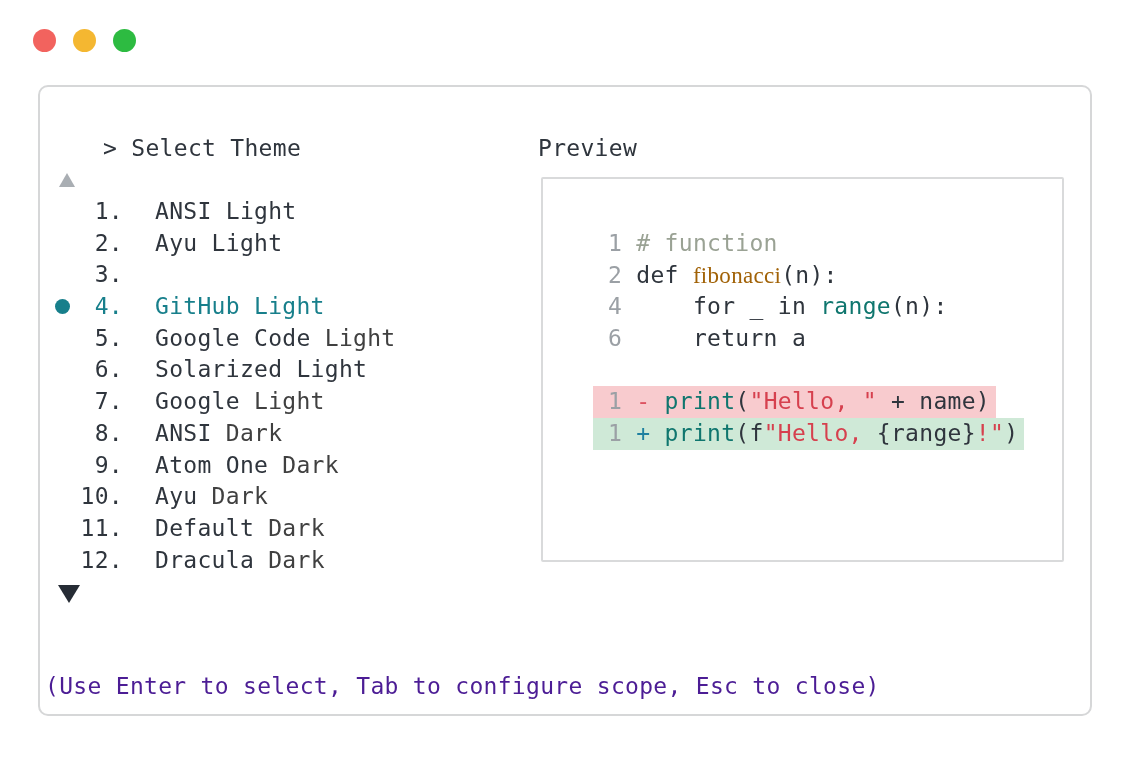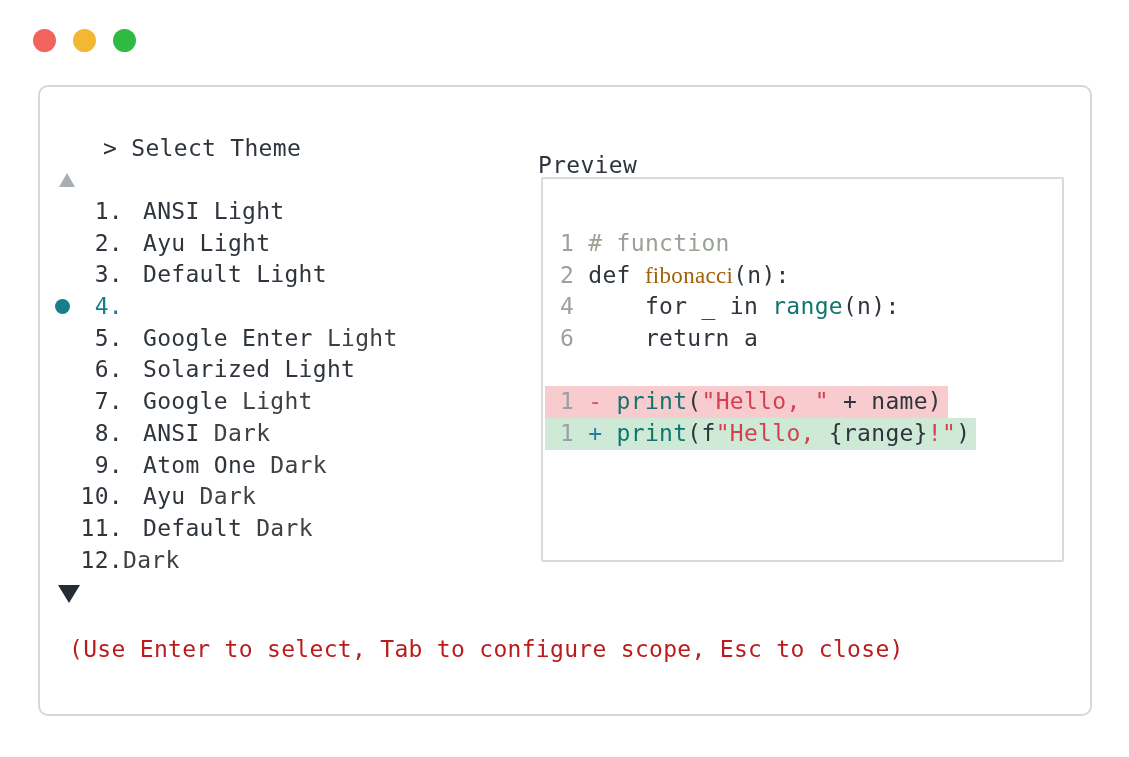--- a/index.html
+++ b/index.html
@@ -9,44 +9,44 @@
   
   .lights{position:absolute;left:33px;top:29px;display:flex;gap:17px;}
   .light{width:23px;height:23px;border-radius:50%;display:inline-block;}
 
   
   .panel{position:absolute;left:38px;top:85px;width:1054px;height:631px;
          box-sizing:border-box;border:2px solid #d6d7d8;border-radius:10px;
          font-size:23px;letter-spacing:0.3px;color:#2f353d;background:#fff;}
 
   .prompt{position:absolute;left:18px;top:45px;line-height:32px;white-space:pre;margin-left:45px;}
-  .preview-label{position:absolute;left:498px;top:45px;line-height:32px;margin-top:17px;}
+  .preview-label{position:absolute;left:498px;top:45px;line-height:32px;}
 
   .arrow-up{position:absolute;left:19px;top:86px;width:0;height:0;
             border-left:8px solid transparent;border-right:8px solid transparent;
             border-bottom:14px solid #a9aeb3;}
   .arrow-down{position:absolute;left:18px;top:498px;width:0;height:0;
               border-left:11px solid transparent;border-right:11px solid transparent;
               border-top:18px solid #262c35;}
 
   .theme-list{position:absolute;left:4px;top:109px;}
   .theme-row{display:flex;height:31.7px;line-height:31.7px;cursor:pointer;}
   .theme-row span{white-space:pre;}
   .marker{width:36px;position:relative;flex:none;}
   .bullet{position:absolute;left:11px;top:50%;margin-top:-7.5px;width:15px;height:15px;
           border-radius:50%;background:#177f8b;}
   .num{width:43px;flex:none;text-align:right;}
-  .name{margin-left:20px;}
+  .name{margin-left:32px;}
   .suffix{color:#404040;}
   .theme-row.selected .num,.theme-row.selected .name{color:#177f8b;}
 
-  .hint{position:absolute;left:5px;top:546px;line-height:32px;color:#b91c1c;white-space:pre;margin-left:24px;}
+  .hint{position:absolute;left:5px;top:583px;line-height:32px;color:#4c1d95;white-space:pre;}
 
   .preview-box{position:absolute;left:501px;top:90px;width:523px;height:385px;
-               box-sizing:border-box;border:2px solid #d9dadb;border-radius:2px;background:#fff;}
+               box-sizing:border-box;border:2px solid #d9dadb;border-radius:2px;background:#fff;padding-left:48px;}
   .preview-code{padding:49px 0 0 17px;}
   .code-line{height:31.7px;line-height:31.7px;white-space:pre;}
   .chunk{display:inline-block;height:31.7px;}
   .diff-del{background:#f8cbce;padding:0 6px 0 15px;margin-left:-15px;}
   .diff-add{background:#cfe9d7;padding:0 6px 0 15px;margin-left:-15px;}
 
   .ln{color:#9ba0a5;}
   .sg-t{color:#2f353d;}
   .sg-comment{color:#9aa294;}
   .sg-fn{color:#a16207;font-family:Liberation Serif, serif;}
@@ -77,30 +77,30 @@
         <span class="name">ANSI Light</span>
       </div>
       <div class="theme-row">
         <span class="marker"></span>
         <span class="num">2.</span>
         <span class="name">Ayu Light</span>
       </div>
       <div class="theme-row">
         <span class="marker"></span>
         <span class="num">3.</span>
-        <span class="name">Default Light</span>
       </div>
       <div class="theme-row selected">
         <span class="marker"><span class="bullet"></span></span>
         <span class="num">4.</span>
+        <span class="name">GitHub Light</span>
       </div>
       <div class="theme-row">
         <span class="marker"></span>
         <span class="num">5.</span>
-        <span class="name">Google Enter </span>
+        <span class="name">Google Code </span>
         <span class="suffix">Light</span>
       </div>
       <div class="theme-row">
         <span class="marker"></span>
         <span class="num">6.</span>
         <span class="name">Solarized Light</span>
       </div>
       <div class="theme-row">
         <span class="marker"></span>
         <span class="num">7.</span>
@@ -127,20 +127,21 @@
       </div>
       <div class="theme-row">
         <span class="marker"></span>
         <span class="num">11.</span>
         <span class="name">Default </span>
         <span class="suffix">Dark</span>
       </div>
       <div class="theme-row">
         <span class="marker"></span>
         <span class="num">12.</span>
+        <span class="name">Dracula </span>
         <span class="suffix">Dark</span>
       </div>
     </div>
   <div class="arrow-down"></div>
 
   <div class="preview-box">
     <div class="preview-code">
         <div class="code-line"><span class="chunk"><span class="ln">1 </span><span class="sg-comment"># function</span></span></div>
         <div class="code-line"><span class="chunk"><span class="ln">2 </span><span class="sg-t">def </span><span class="sg-fn">fibonacci</span><span class="sg-t">(n):</span></span></div>
         <div class="code-line"><span class="chunk"><span class="ln">4 </span><span class="sg-t">    for _ in </span><span class="sg-kw">range</span><span class="sg-t">(n):</span></span></div>

